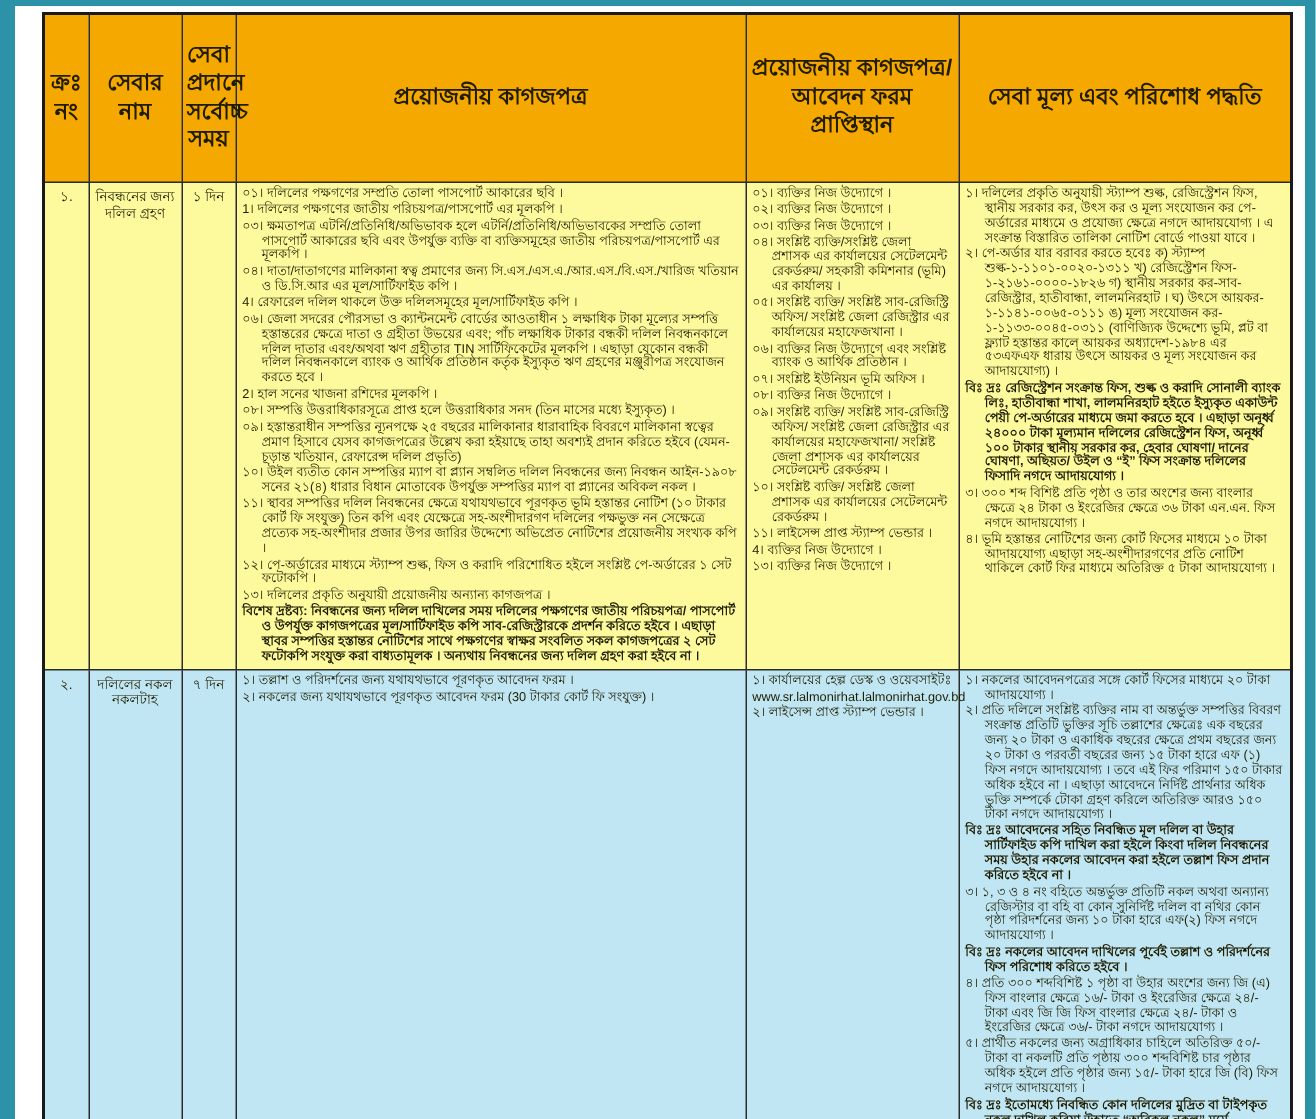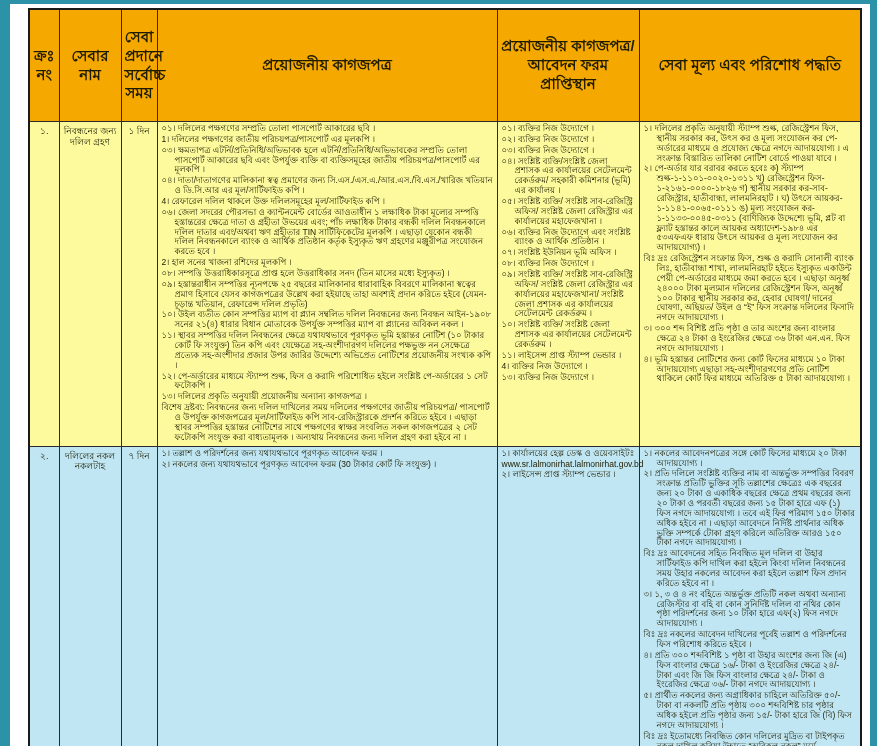--- a/index.html
+++ b/index.html
@@ -7,21 +7,21 @@
   .page{position:relative;width:877px;height:746px;overflow:hidden;background:#2B92A8;}
   .sheet{position:absolute;top:4px;left:10px;right:7px;bottom:0;background:#ffffff;}
   table.svc{position:absolute;top:4px;left:18px;border-collapse:collapse;table-layout:fixed;width:832px;
     border:2px solid #1a1a1a;}
   th,td{border:1px solid #2b2b2b;vertical-align:top;padding:2px 4px;color:#1f1c00;
     font-family:"Liberation Sans",sans-serif;}
   th{font-size:15px;font-weight:bold;text-align:center;vertical-align:middle;line-height:1.25;padding:18px 3px;}
   td{font-size:8.5px;line-height:1.16;}
   td.c{text-align:center;font-size:9px;line-height:1.2;padding-top:4px;}
   .li{padding-left:13px;text-indent:-13px;margin:0 0 1px 0;}
-  .li.bold{font-weight:normal;}
+  .li.bold{font-weight:bold;}
 </style>
 </head>
 <body>
 
 <div class="page" style="background: rgb(43, 146, 168);">
   <div class="sheet">
     <table class="svc">
       <colgroup>
         <col style="width:30px">
           <col style="width:62px">

